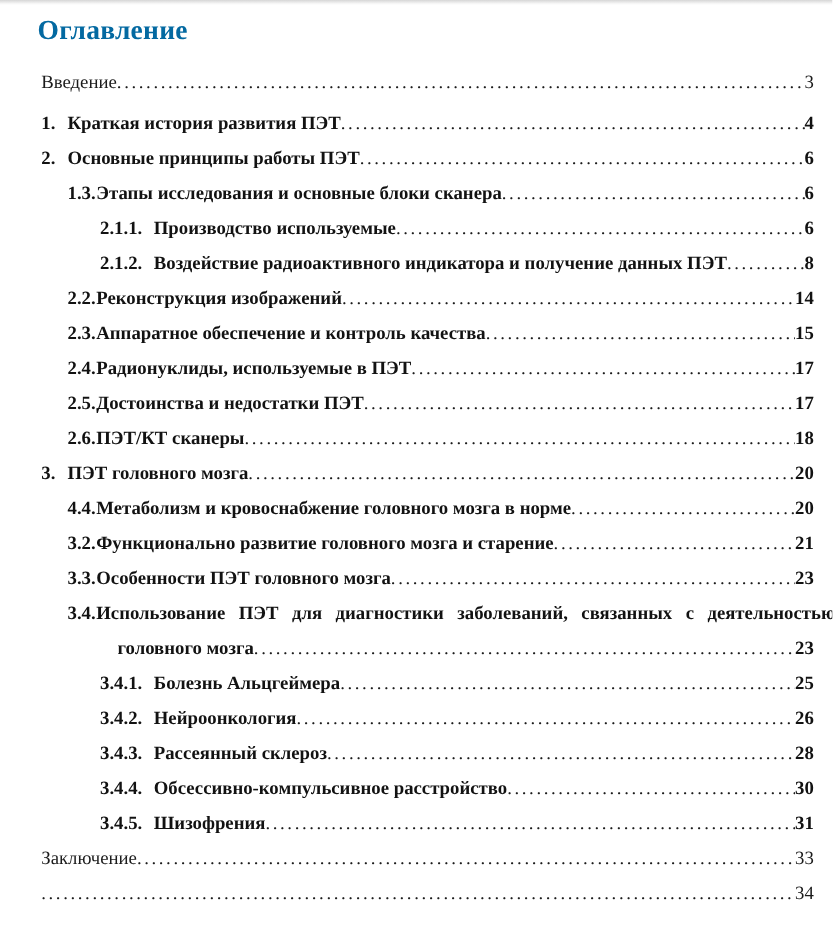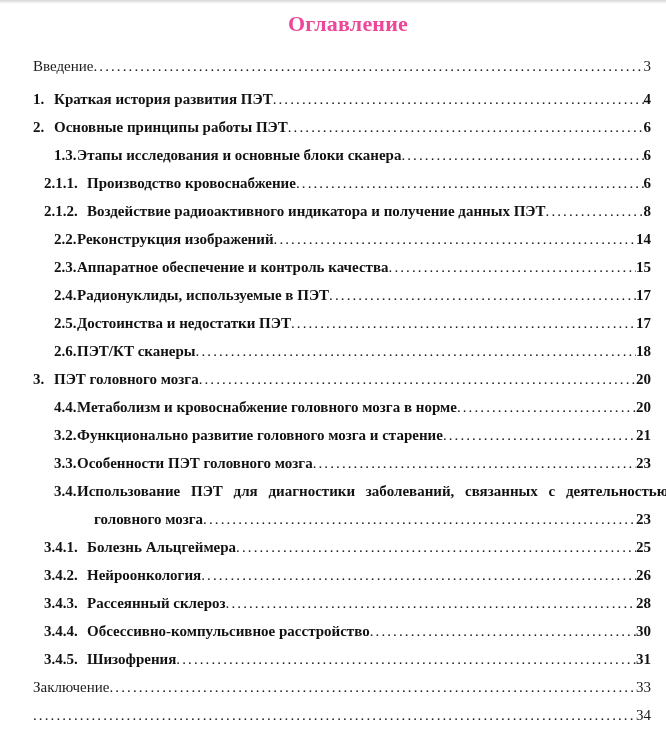--- a/index.html
+++ b/index.html
@@ -18,23 +18,22 @@
   }
   .top-edge {
     height: 4px;
     background: linear-gradient(#d6d6d6, #f6f6f6 70%, #ffffff);
   }
   .page-title {
     margin: 6px 0 0 30px;
     font-size: 22px;
     line-height: 28px;
     font-weight: bold;
-    color: #ec4899;
+    color: #0369a1;
     letter-spacing: 0.2px;
-    text-align: center;
   }
   .toc { margin-top: 0; }
 
   .row {
     display: flex;
     align-items: baseline;
     height: 28px;
     line-height: 28px;
     padding-right: 15px;
     box-sizing: border-box;
@@ -55,21 +54,21 @@
   }
   .pagenum { flex: 0 0 auto; }
 
   .bold { font-weight: bold; color: #121212; }
 
   .lvl0 { padding-left: 33px; }
   .lvl1 { padding-left: 33px; }
   .lvl1 .num { min-width: 21px; }
   .lvl2 { padding-left: 54px; }
   .lvl2 .num { min-width: 23px; }
-  .lvl3 { padding-left: 44px; }
+  .lvl3 { padding-left: 80px; }
   .lvl3 .num { min-width: 43px; }
 
   .intro-row { margin-top: 14px; justify-content: space-between; }
   .list { margin-top: 5px; }
   .outro-row { margin-top: 0; }
 
   
   .wrap-line1 {
     height: 28px;
     line-height: 28px;
@@ -116,21 +115,21 @@
         <span class="pagenum">6</span>
       </div>
       <div class="row lvl2 bold">
         <span class="num">1.3.</span>
         <span class="label">Этапы исследования и основные блоки сканера</span>
         <span class="leader"></span>
         <span class="pagenum">6</span>
       </div>
       <div class="row lvl3 bold">
         <span class="num">2.1.1.</span>
-        <span class="label">Производство кровоснабжение</span>
+        <span class="label">Производство используемые</span>
         <span class="leader"></span>
         <span class="pagenum">6</span>
       </div>
       <div class="row lvl3 bold">
         <span class="num">2.1.2.</span>
         <span class="label">Воздействие радиоактивного индикатора и получение данных ПЭТ</span>
         <span class="leader"></span>
         <span class="pagenum">8</span>
       </div>
       <div class="row lvl2 bold">

